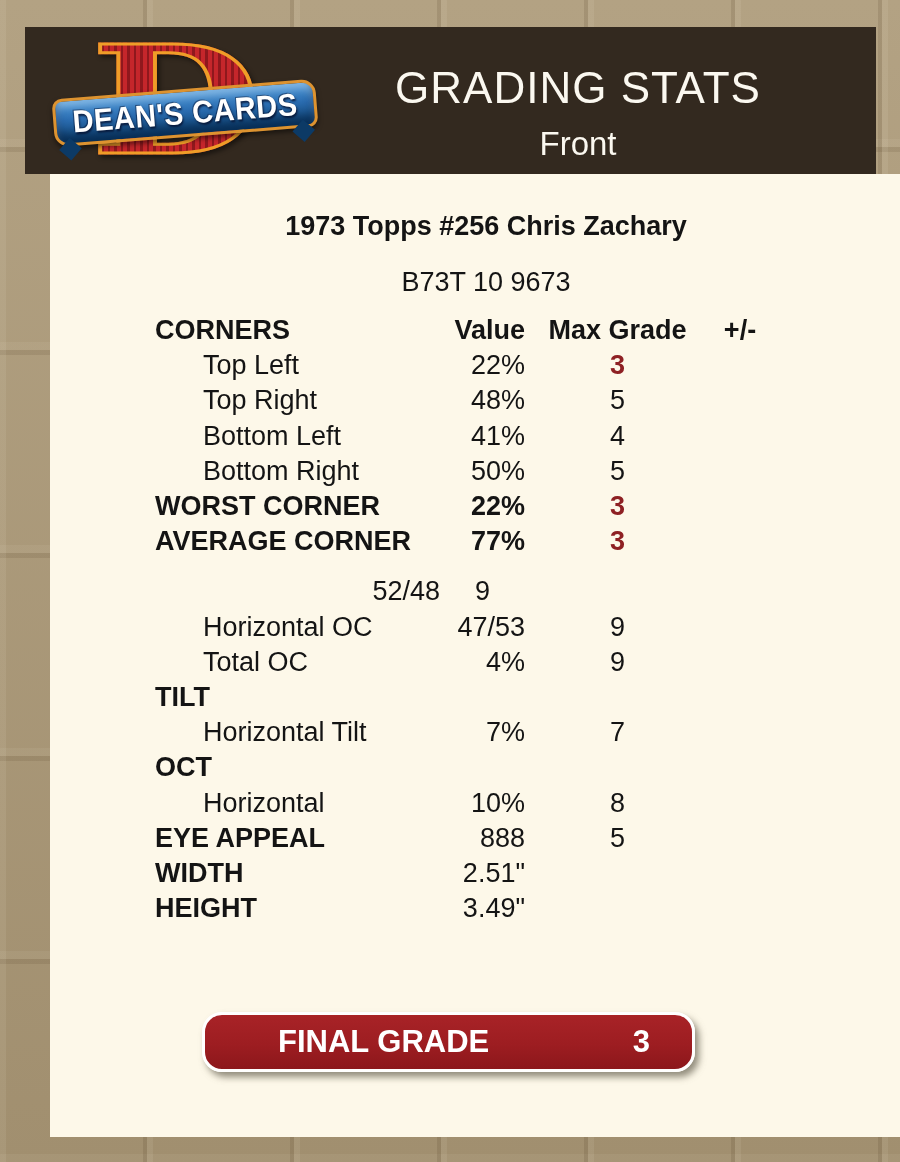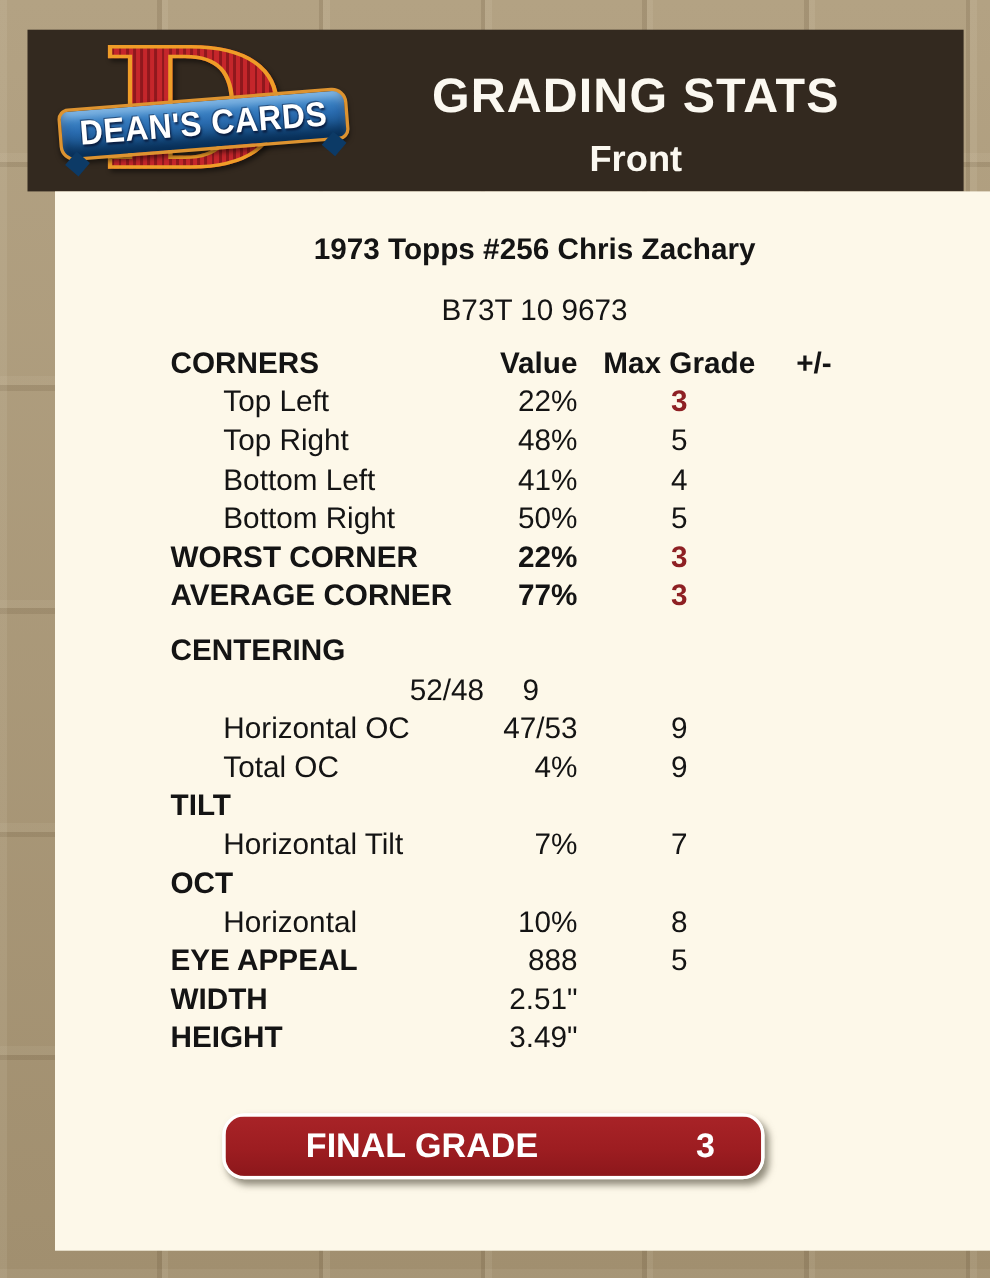--- a/index.html
+++ b/index.html
@@ -15,21 +15,21 @@
   }
 
   
   .header {
     position:absolute; left:25px; top:27px; width:851px; height:147px;
     background:var(--header-background,#33291f);
   }
   .header-text {
     position:absolute; left:255px; right:0; top:0; bottom:0;
     display:flex; flex-direction:column; align-items:center;
-    padding-top:35px; color:#fbf8f0;font-weight:bold;
+    padding-top:35px; color:#fbf8f0;
   }
   .header-title { font-size:44px; line-height:52px; letter-spacing:1px; }
   .header-subtitle { font-size:33px; line-height:44px; margin-top:8px; }
 
   
   .logo { position:absolute; left:28px; top:8px; width:272px; height:135px; }
   .logo-d {
     position:absolute; left:38px; top:-10px;
     font-family:"DejaVu Serif", serif; font-weight:bold;
     font-size:150px; line-height:1;
@@ -165,26 +165,20 @@
     <span class="c-grade red">3</span>
     <span class="c-pm"></span>
   </div>
         <div class="t-row type-total">
     <span class="c-label">AVERAGE CORNER</span>
     <span class="c-value">77%</span>
     <span class="c-grade red">3</span>
     <span class="c-pm"></span>
   </div>
         <div class="row-spacer"></div>
-        <div class="t-row type-section">
-    <span class="c-label">CENTERING</span>
-    <span class="c-value"></span>
-    <span class="c-grade"></span>
-    <span class="c-pm"></span>
-  </div>
         <div class="t-row type-item">
     <span class="c-value">52/48</span>
     <span class="c-grade">9</span>
     <span class="c-pm"></span>
   </div>
         <div class="t-row type-item">
     <span class="c-label">Horizontal OC</span>
     <span class="c-value">47/53</span>
     <span class="c-grade">9</span>
     <span class="c-pm"></span>

